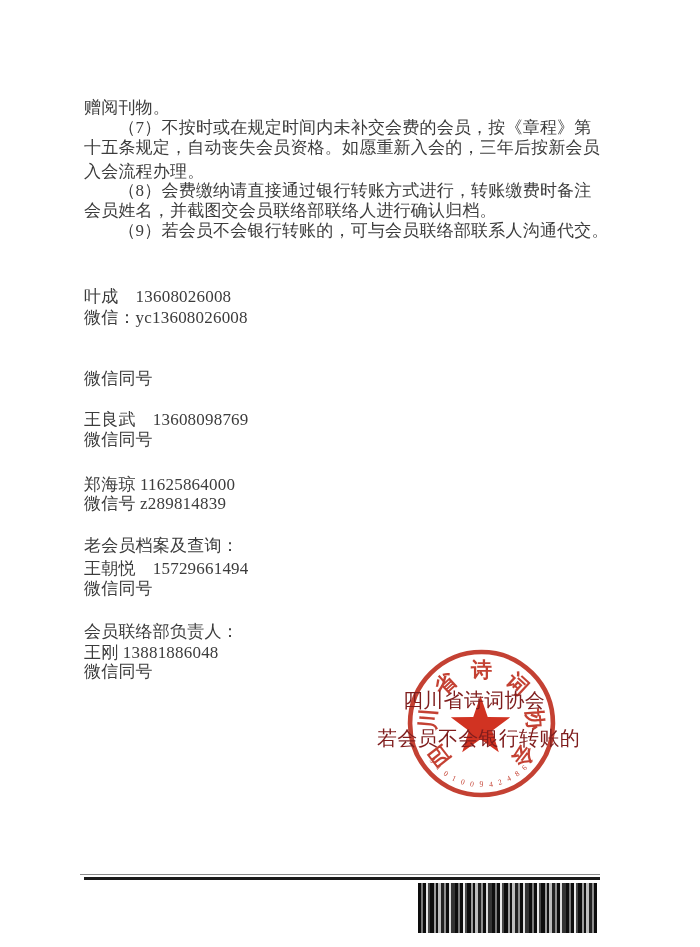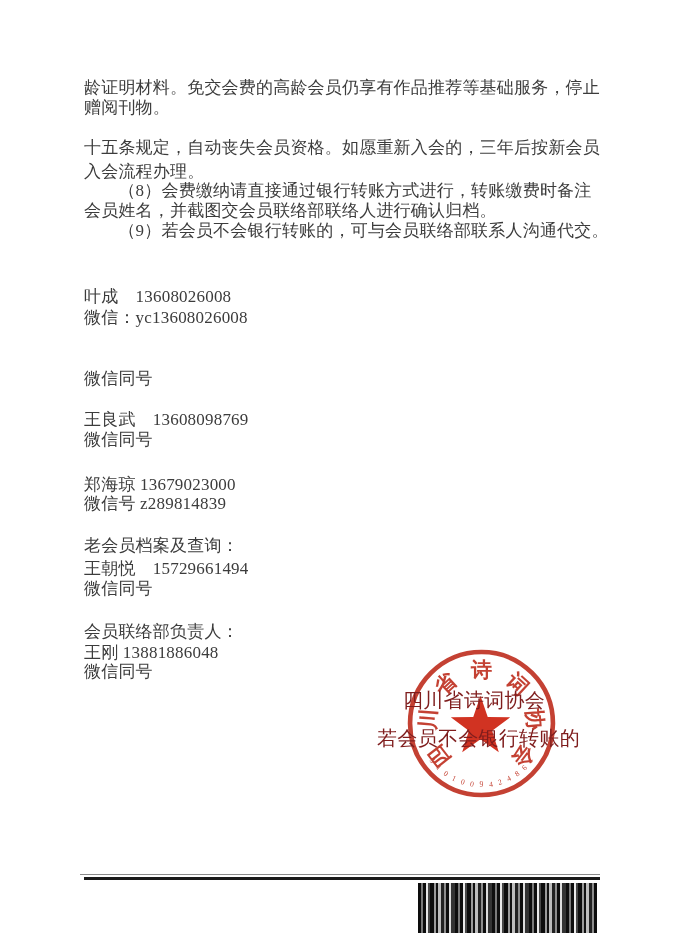--- a/index.html
+++ b/index.html
@@ -57,37 +57,37 @@
       #474747 10px 12px, #0d0d0d 12px 16px, #9a9a9a 16px 18px, #111 18px 20px,
       #bdbdbd 20px 23px, #222 23px 26px, #8d8d8d 26px 28px, #0d0d0d 28px 31px,
       #dcdcdc 31px 33px, #333 33px 37px);
   }
 </style>
 </head>
 <body>
 
 <div class="page">
 
-  <div class="tl" style="top:78px">龄证明材料。免交会费的高龄会员仍享有作品推荐等基础服务，停止</div>
   <div class="tl" style="top:98px">赠阅刊物。</div>
+  <div class="tl" style="top:118px">　　（7）不按时或在规定时间内未补交会费的会员，按《章程》第</div>
   <div class="tl" style="top:138px">十五条规定，自动丧失会员资格。如愿重新入会的，三年后按新会员</div>
   <div class="tl" style="top:162px">入会流程办理。</div>
   <div class="tl" style="top:181px">　　（8）会费缴纳请直接通过银行转账方式进行，转账缴费时备注</div>
   <div class="tl" style="top:201px">会员姓名，并截图交会员联络部联络人进行确认归档。</div>
   <div class="tl" style="top:221px">　　（9）若会员不会银行转账的，可与会员联络部联系人沟通代交。</div>
 
   <div class="tl" style="top:287px">叶成　13608026008</div>
   <div class="tl" style="top:308px">微信：yc13608026008</div>
 
   <div class="tl" style="top:369px">微信同号</div>
 
   <div class="tl" style="top:410px">王良武　13608098769</div>
   <div class="tl" style="top:430px">微信同号</div>
 
-  <div class="tl" style="top:475px">郑海琼 13679023000</div>
+  <div class="tl" style="top:475px">郑海琼 11625864000</div>
   <div class="tl" style="top:494px">微信号 z289814839</div>
 
   <div class="tl" style="top:536px">老会员档案及查询：</div>
   <div class="tl" style="top:559px">王朝悦　15729661494</div>
   <div class="tl" style="top:579px">微信同号</div>
 
   <div class="tl" style="top:622px">会员联络部负责人：</div>
   <div class="tl" style="top:643px">王刚 13881886048</div>
   <div class="tl" style="top:662px">微信同号</div>
 

